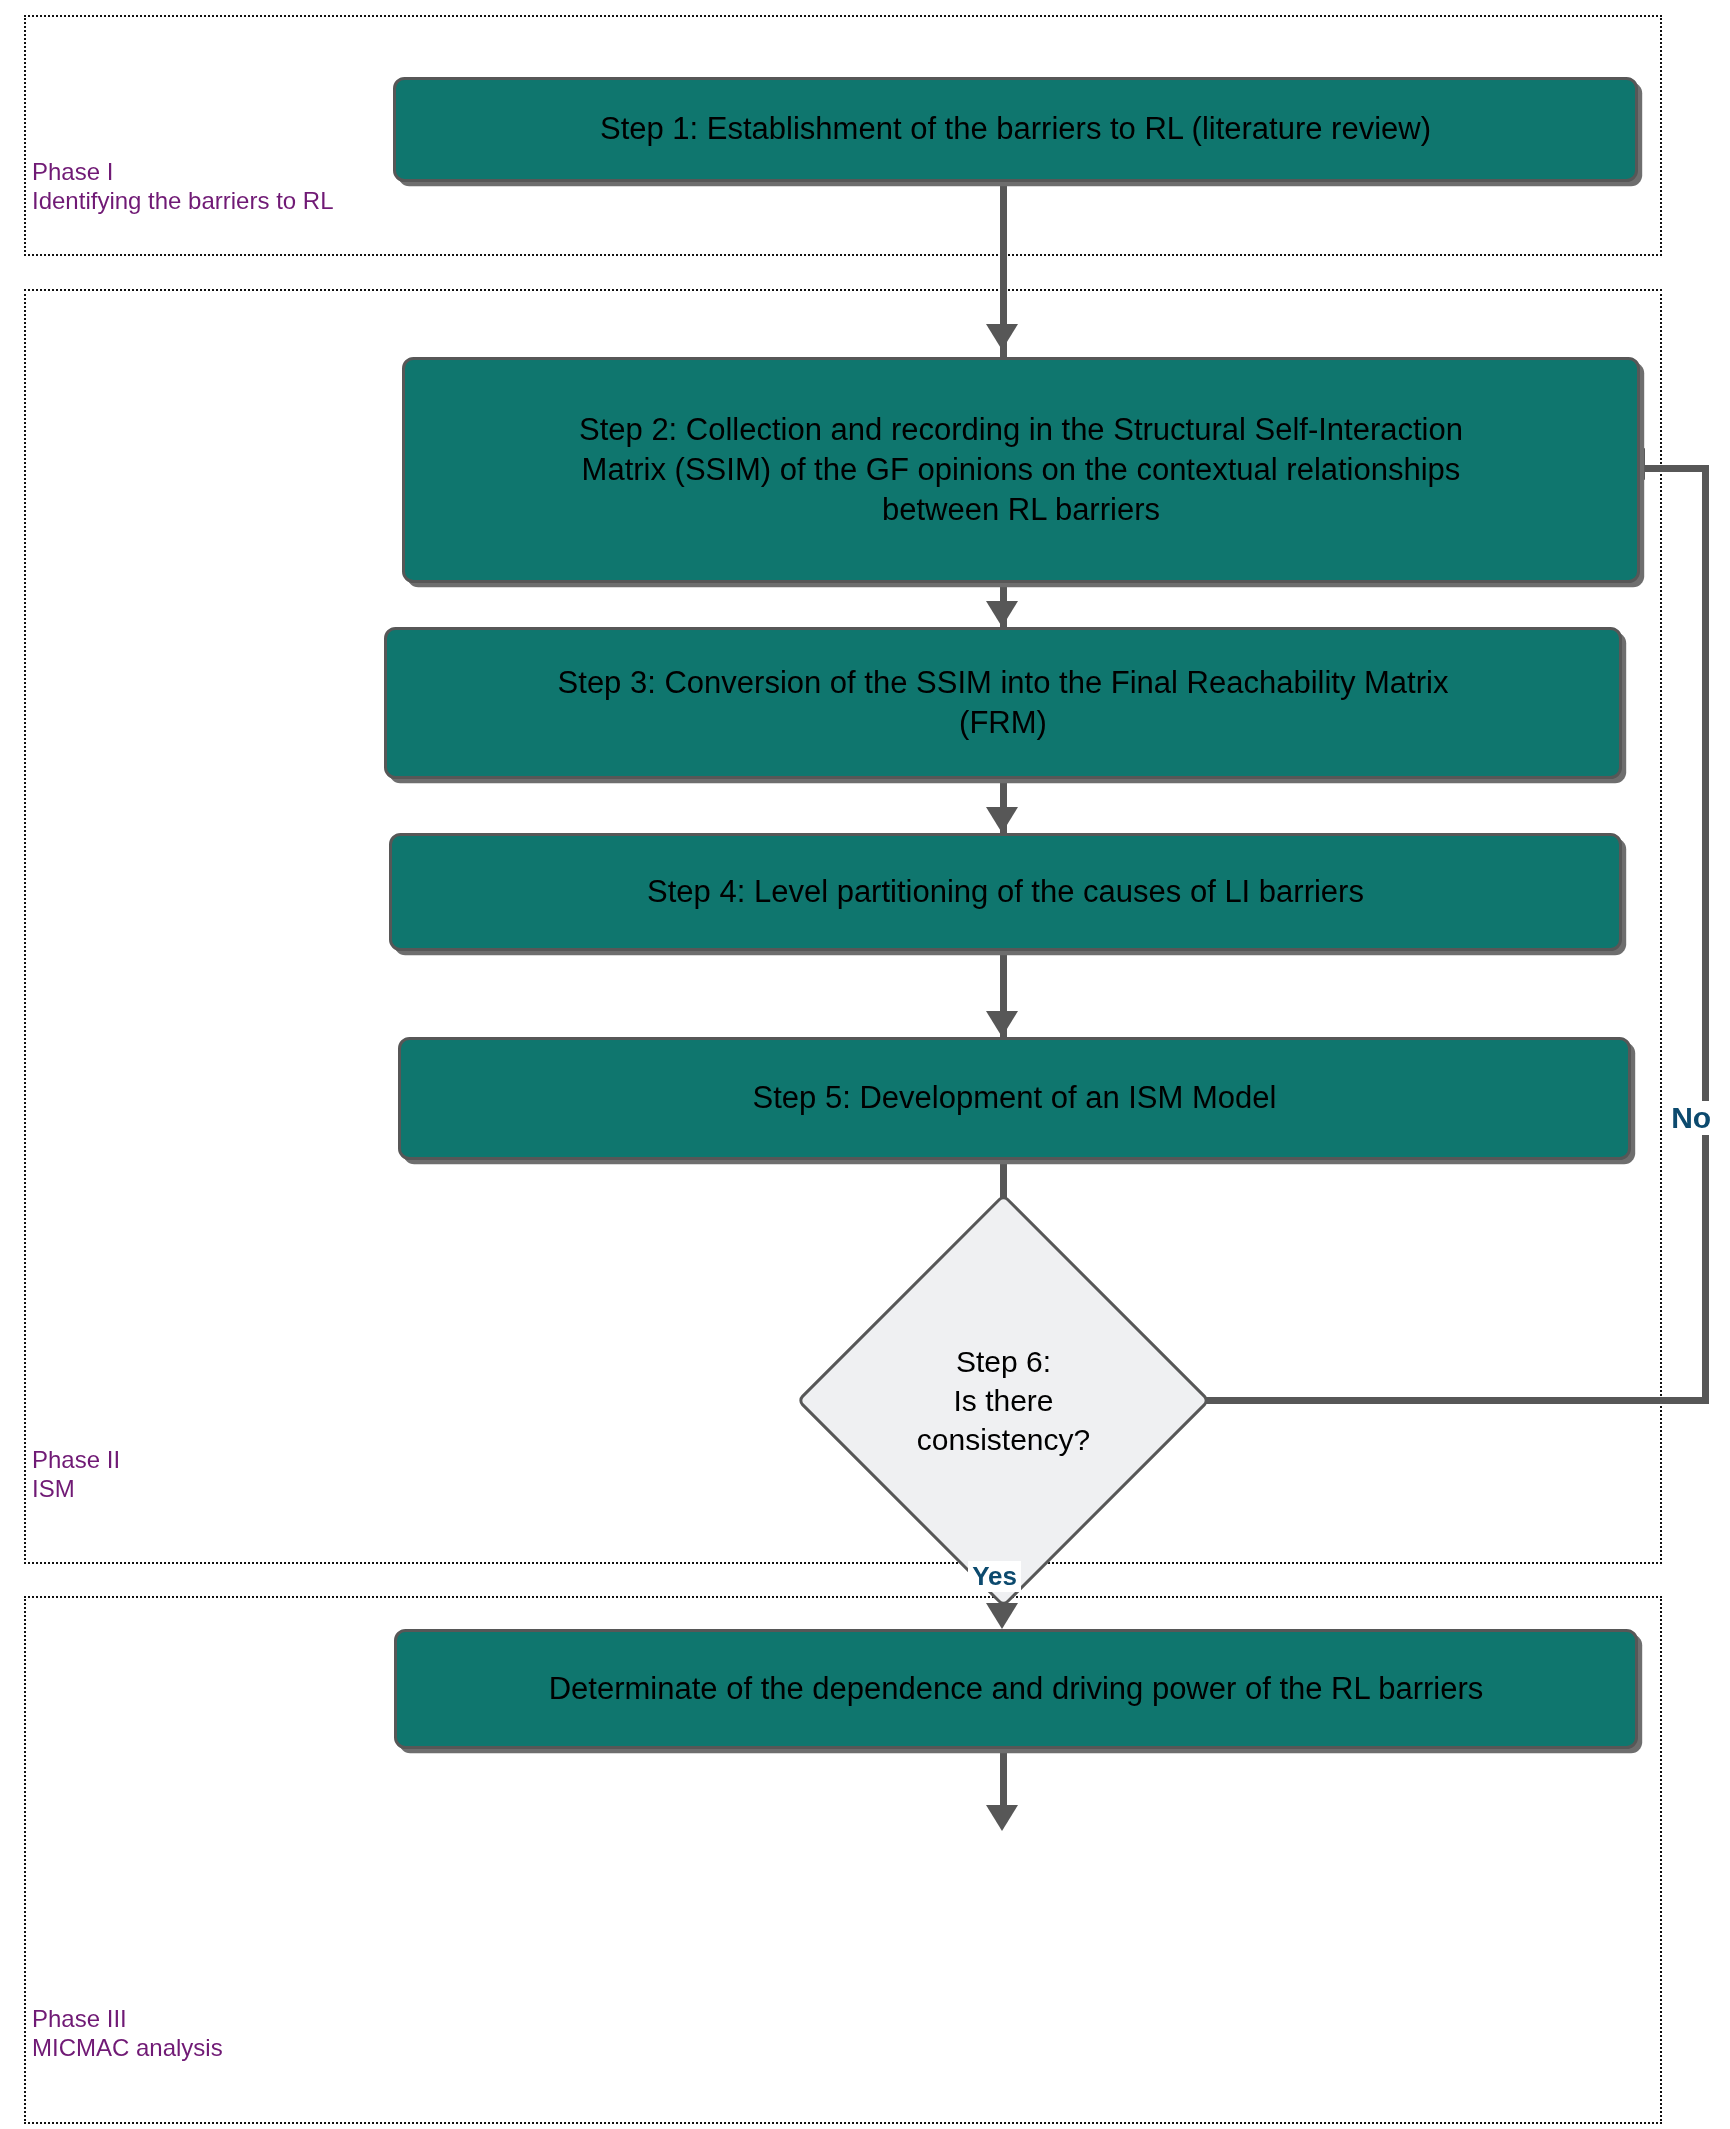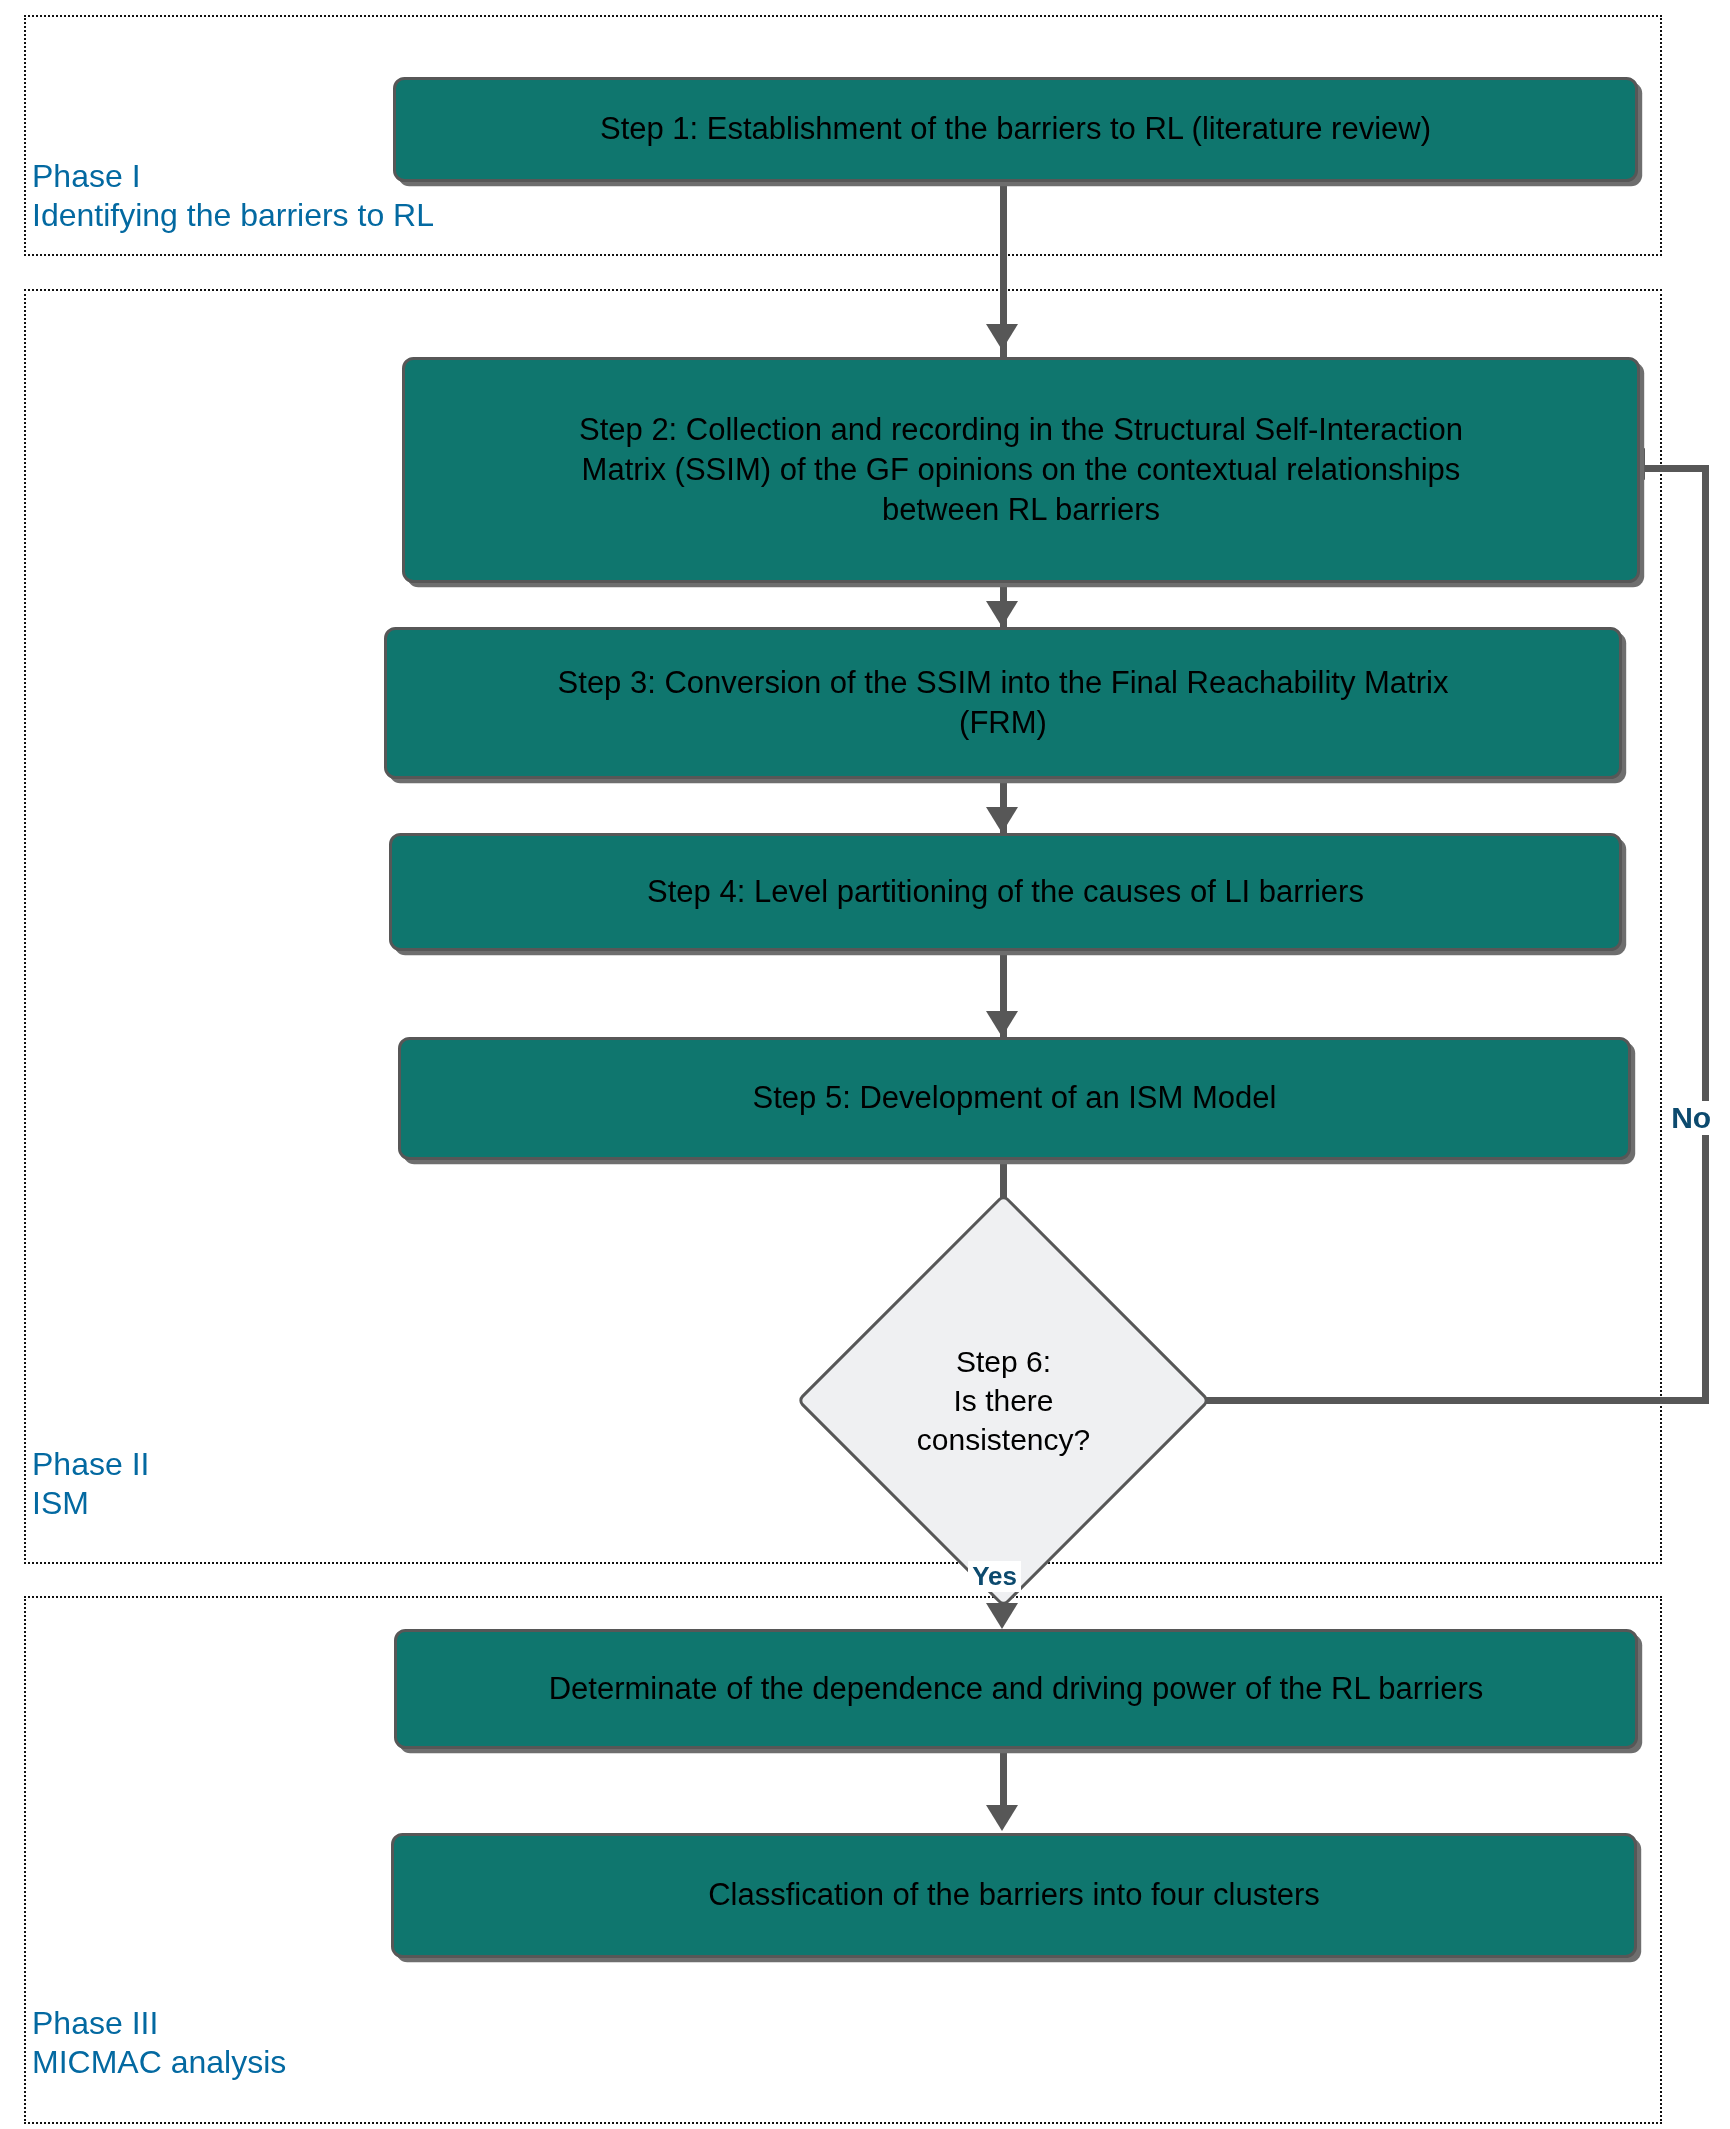--- a/index.html
+++ b/index.html
@@ -12,22 +12,22 @@
     border:2.6px dotted #111111;
     box-sizing:border-box;
     background:transparent;
   }
   #phase1{left:23.5px;  top:14.6px;   width:1638px; height:241px;}
   #phase2{left:23.5px;  top:289px;  width:1638px; height:1275px;}
   #phase3{left:23.5px;  top:1596px; width:1638px; height:528px;}
 
   .phase-label{
     position:absolute;
-    color:#0369a1;
-    font-size:32px;
+    color:#701a75;
+    font-size:24px;
     line-height:1.22;
     white-space:pre-line;
     letter-spacing:0px;
   }
   #phase1-label{left:32px; top:157px;}
   #phase2-label{left:32px; top:1445px;}
   #phase3-label{left:32px; top:2004px;}
 
   
   .node{
@@ -182,19 +182,18 @@
   <div class="node" id="n-step5">Step 5: Development of an ISM Model</div>
 
   <div id="n-dec">
     <div class="dia"></div>
     <div class="dtxt">Step 6:
 Is there
 consistency?</div>
   </div>
 
   <div class="node" id="n-det">Determinate of the dependence and driving power of the RL barriers</div>
-  <div class="node" id="n-cls">Classfication of the barriers into four clusters</div>
 
   <div class="edge-label" id="lbl-no">No</div>
   <div class="edge-label" id="lbl-yes">Yes</div>
 
 </div>
 
 
 </body></html>

